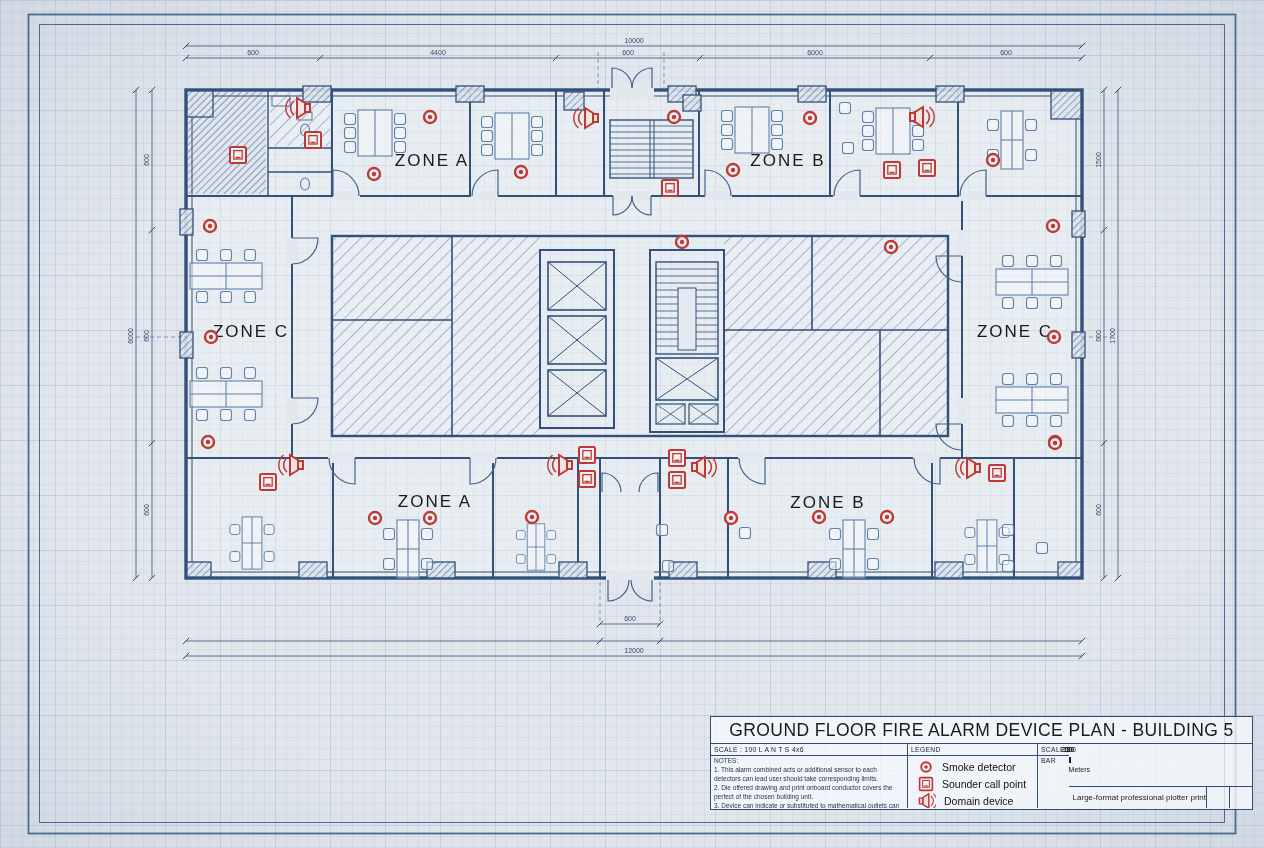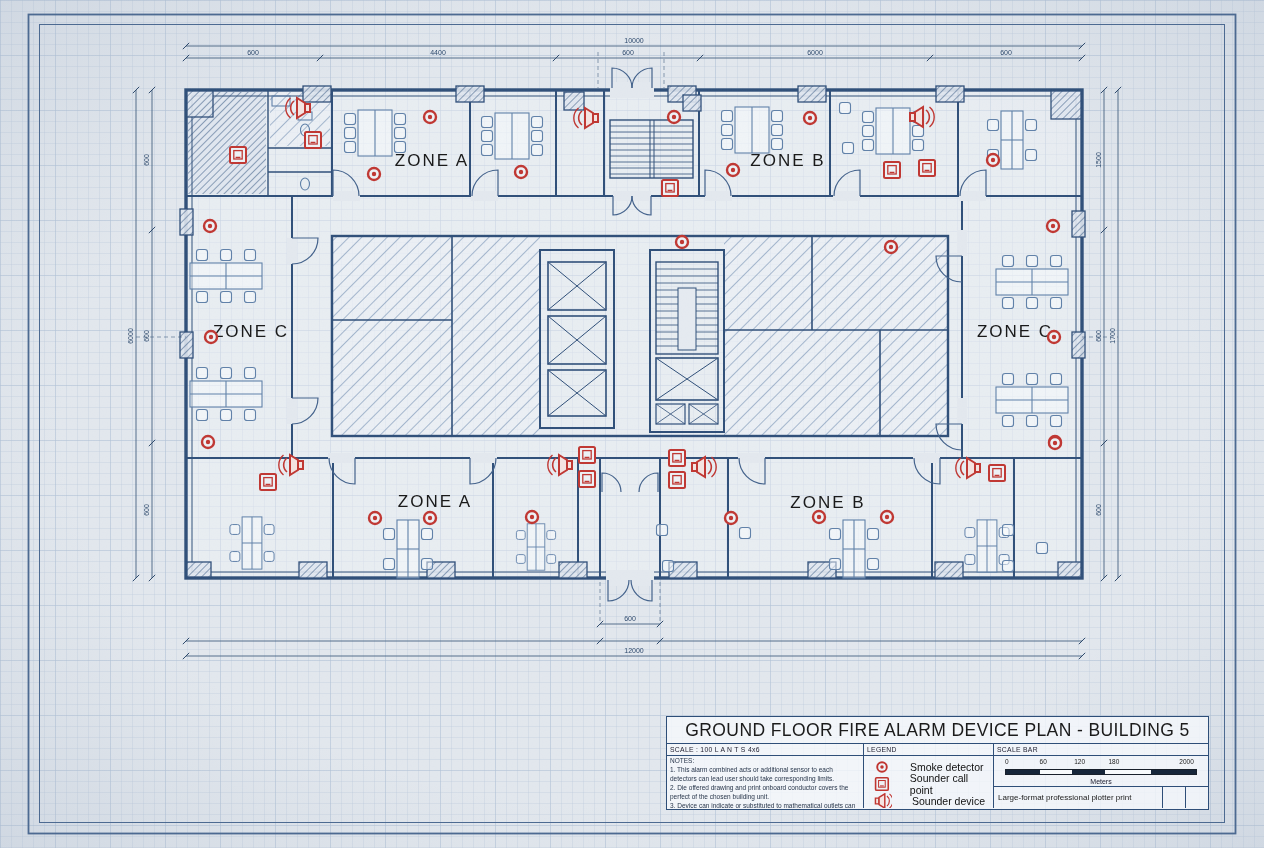--- a/index.html
+++ b/index.html
@@ -3,36 +3,36 @@
 <meta charset="utf-8">
 <style>
   html,body{margin:0;padding:0}
   body{width:1264px;height:848px;position:relative;overflow:hidden;
        background:#cfd8e1;font-family:"Liberation Sans",sans-serif}
   .sheet{position:absolute;inset:0}
   svg text{font-family:"Liberation Sans",sans-serif}
   .ztxt{font-size:17px;letter-spacing:2px;fill:#161616;font-weight:500}
   .dimtxt{font-size:7px;fill:#2c486b}
   
-  .tblock{position:absolute;left:666px;top:716px;width:543px;height:94px;
+  .tblock{position:absolute;left:710px;top:716px;width:543px;height:94px;
           background:rgba(246,249,252,.78);border:1.6px solid #2e4e78;
           box-sizing:border-box;color:#1b1b1b;z-index:5}
   .tb-title{height:26px;line-height:26px;text-align:center;font-size:17.5px;
             letter-spacing:.4px;border-bottom:1.4px solid #2e4e78;white-space:nowrap}
   .tb-cols{display:flex;height:64px}
   .tb-col{box-sizing:border-box;overflow:hidden}
   .col-notes{width:197px;border-right:1.4px solid #2e4e78}
   .col-legend{width:130px;border-right:1.4px solid #2e4e78}
-  .col-scale{flex:1;display:flex;flex-direction:column}
+  .col-scale{flex:1;display:flex;flex-direction:row}
   .tb-head{height:11px;line-height:11px;font-size:6.8px;padding-left:3px;
            border-bottom:1px solid #2e4e78;letter-spacing:.3px;color:#223}
   .notes-body{font-size:6.5px;line-height:1.3;padding:1px 3px;color:#27354a}
   .note{margin-bottom:1px}
   .legend-body{padding-top:2px}
-  .lrow{display:flex;align-items:center;gap:20px;height:17px;padding-left:10px}
+  .lrow{display:flex;align-items:center;gap:8px;height:17px;padding-left:10px}
   .lrow .llabel{font-size:10.5px;color:#111}
   .scale-body{position:relative;height:31px}
   .stick{position:absolute;top:2px;font-size:6.5px;color:#222;transform:translateX(-50%)}
   .sbar{position:absolute;left:5%;right:5%;top:13px;height:6px;border:1px solid #18202b;
         display:flex;box-sizing:border-box}
   .sbar div{height:100%}
   .sb-d{background:#16263a}.sb-l{background:#f7fafc}
   .sunit{position:absolute;top:22px;left:0;right:0;text-align:center;font-size:7px;color:#223}
   .tb-foot{margin-top:auto;border-top:1px solid #2e4e78;height:21px;display:flex;
            align-items:center;font-size:8px;color:#222}
@@ -414,21 +414,21 @@
         <div class="lrow">
           <svg width="16" height="16" viewBox="-10 -10 20 20">
               <use href="#d-m"></use>
             </svg>
           <span class="llabel">Sounder call point</span>
         </div>
         <div class="lrow">
           <svg width="18" height="16" viewBox="-12 -11 25 22">
               <use href="#d-h"></use>
             </svg>
-          <span class="llabel">Sounder device</span>
+          <span class="llabel">Domain device</span>
         </div>
       </div>
     </div>
     <div class="tb-col col-scale">
       <div class="tb-head">SCALE BAR</div>
       <div class="scale-body">
         <span class="stick" style="left:6%">0</span>
         <span class="stick" style="left:23%">60</span>
         <span class="stick" style="left:40%">120</span>
         <span class="stick" style="left:56%">180</span>

